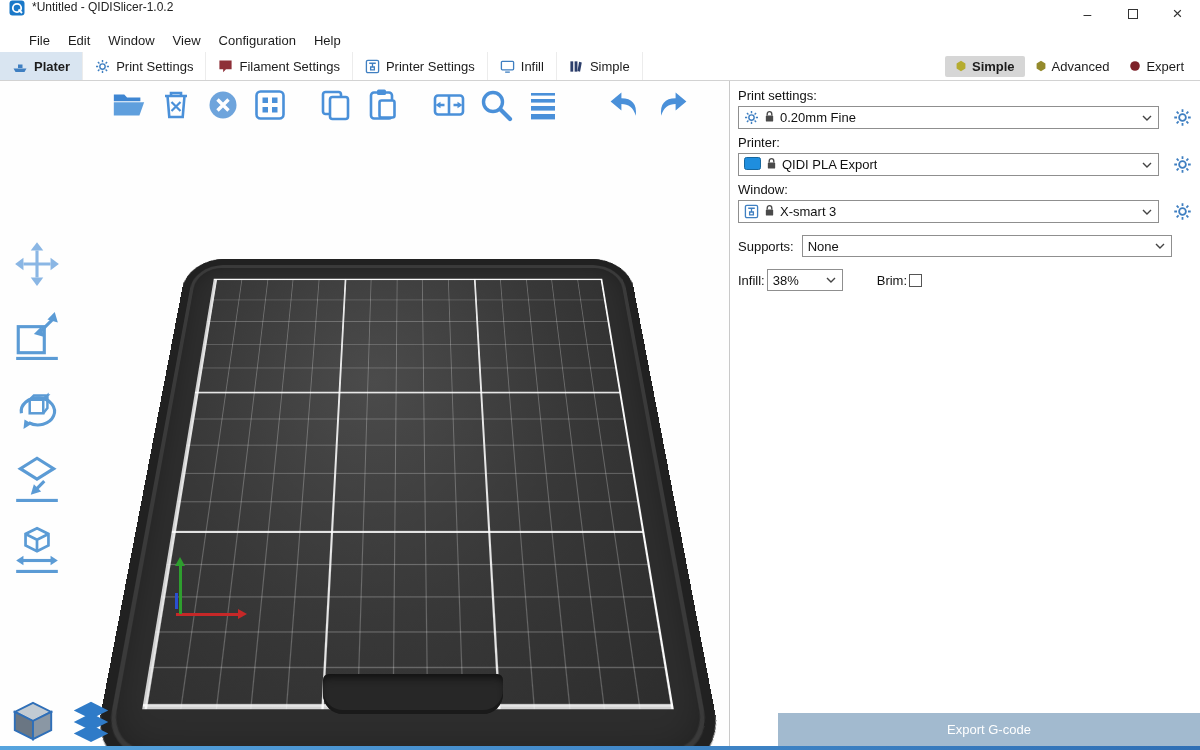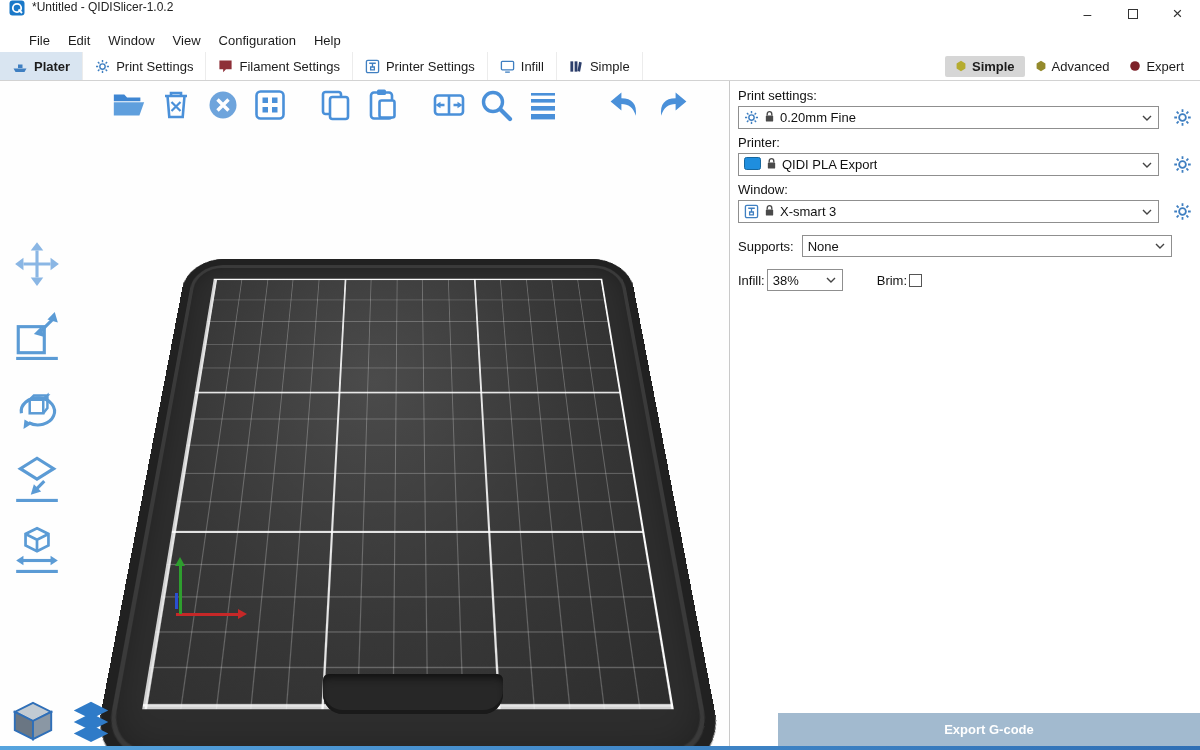--- a/index.html
+++ b/index.html
@@ -88,21 +88,21 @@
   .gear-btn svg { width:19px; height:19px; }
   .mini-icon { width:15px; height:15px; color:#3f7fc1; flex:0 0 auto; }
   .mini-icon svg { width:15px; height:15px; display:block; }
   .supports-row { display:flex; align-items:center; gap:8px; margin:12px 20px 12px 0; }
   .supports-row .combo { height:22px; }
   .infill-row { display:flex; align-items:center; gap:2px; margin-top:10px; }
   .combo.small { flex:0 0 76px; height:22px; }
   .brim-label { margin-left:32px; }
   .checkbox { width:13px; height:13px; border:1px solid #555; background:#fff; }
   .export-btn { position:absolute; left:0; right:0; bottom:4px; height:33px; background:#a2bacf;
-                color:#fff; font-weight:bold; font-size:13px; display:flex; align-items:center; justify-content:center;margin-left:48px; }
+                color:#fff; font-weight:normal; font-size:13px; display:flex; align-items:center; justify-content:center;margin-left:48px; }
 
   
   .bottom-strip { position:absolute; left:0; bottom:0; width:100%; height:4px;
                   background:linear-gradient(90deg,#56a4de,#2f6fb5); }
 
   .chev svg { display:block; }
 </style>
 </head>
 <body>
 

